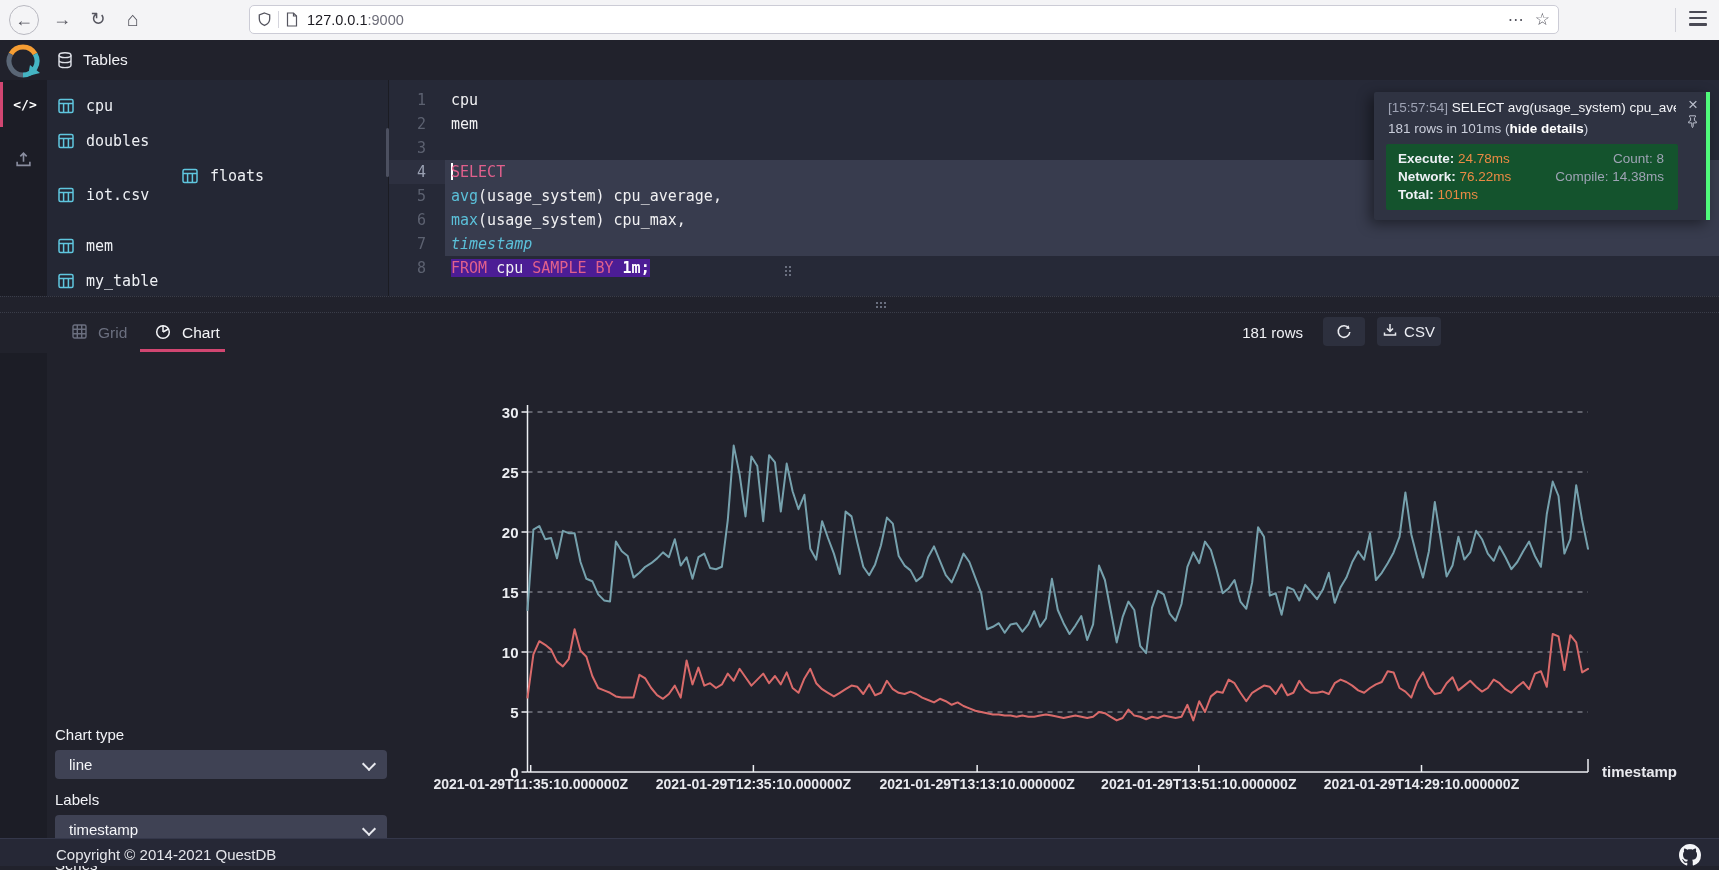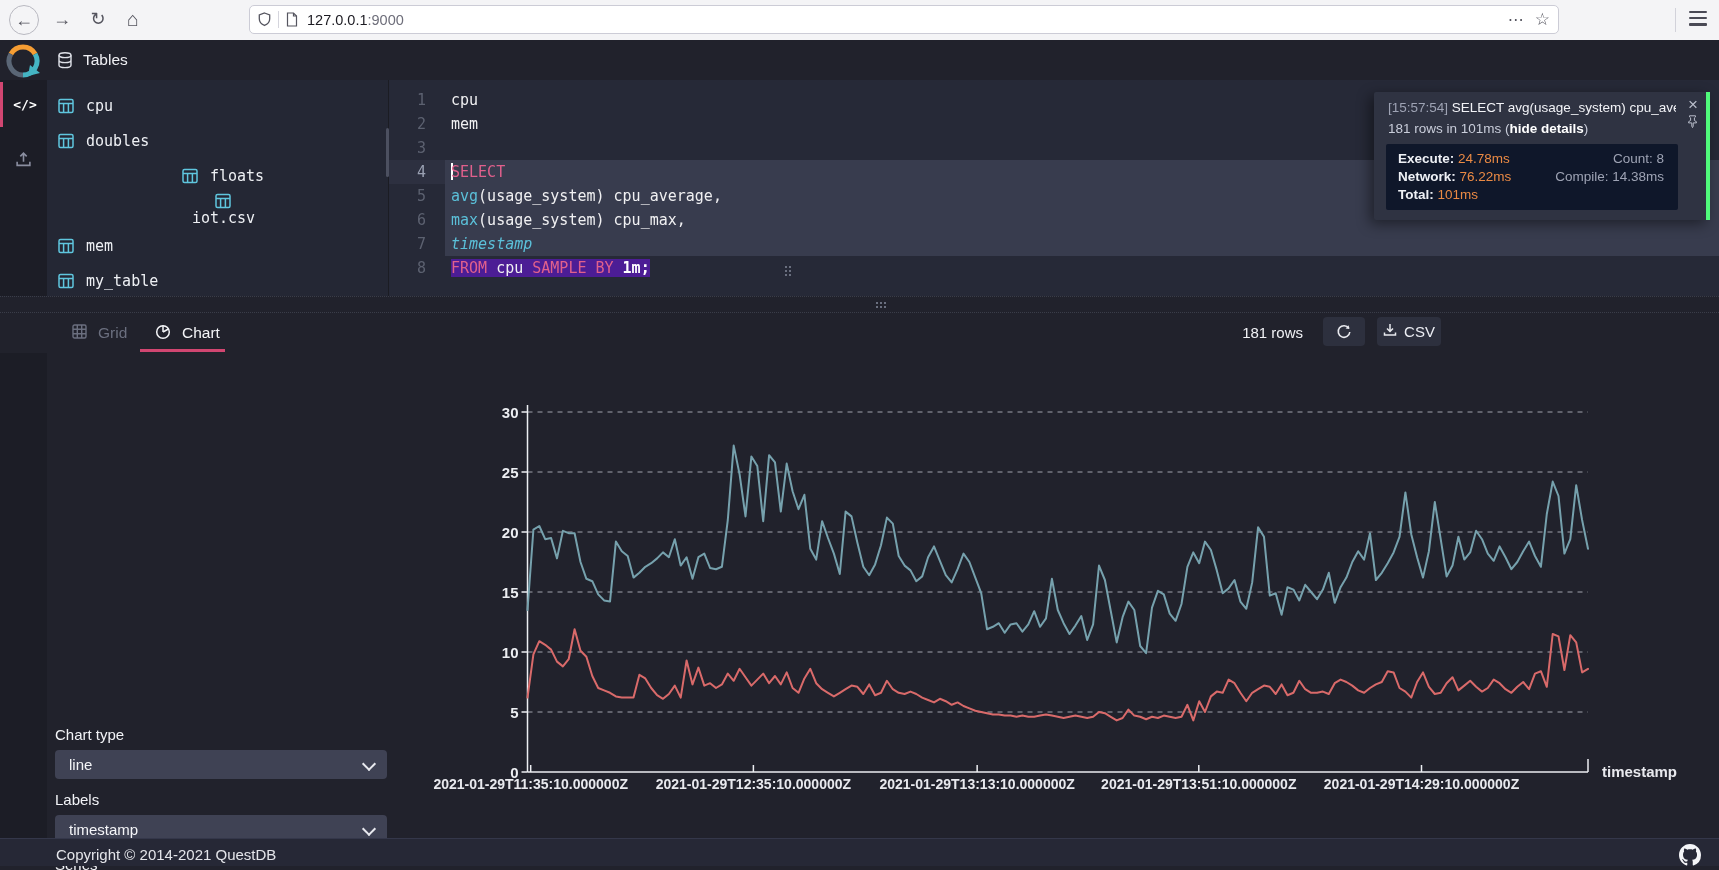--- a/index.html
+++ b/index.html
@@ -70,21 +70,21 @@
   .chev{position:absolute;right:13px;top:9px;width:8px;height:8px;border-right:2px solid #e8e9ef;border-bottom:2px solid #e8e9ef;transform:rotate(45deg)}
   
   .footer{left:0;top:838px;width:1719px;height:28px;background:#262836;border-top:1px solid #34374a;box-sizing:border-box}
   .copyright{position:absolute;left:56px;top:7px;color:#e4e5ea;font-size:15px}
   
   .popup{left:1374px;top:92px;width:336px;height:128px;background:#2f3342;border-radius:2px;box-shadow:-4px 4px 14px rgba(0,0,0,.45)}
   .popgreen{position:absolute;right:0;top:0;width:4px;height:128px;background:#50fa7b}
   .poptitle{position:absolute;left:14px;top:8px;width:288px;white-space:nowrap;overflow:hidden;font-size:13.5px;color:#f2f3f7}
   .poptime{color:#9ea3b4}
   .poprow2{position:absolute;left:14px;top:29px;font-size:13.5px;color:#f2f3f7}
-  .popbox{position:absolute;left:12px;top:52px;width:292px;height:66px;background:#0f172a;border-radius:2px;font-size:13.5px}
+  .popbox{position:absolute;left:12px;top:52px;width:292px;height:66px;background:#14532d;border-radius:2px;font-size:13.5px}
   .statlbl{font-weight:700;color:#eef0f5}
   .statval{color:#eb8a44}
   .statgray{color:#9ea3b4}
   .popclose{position:absolute;right:12px;top:4px;color:#b9bdca;font-size:17px;line-height:17px}
   
   .chartwrap{left:0;top:353px;width:1719px;height:485px}
   svg text{font-family:"Liberation Sans",sans-serif}
 </style>
 </head>
 <body>
@@ -184,21 +184,21 @@
       </div>
       <div class="tablerow" style="top: 78px; justify-content: center;">
         <span style="margin-left:11px;display:inline-flex">
           <svg width="16" height="16" viewBox="0 0 16 16">
             <rect x="1" y="1.5" width="14" height="13" rx="1.5" fill="none" stroke="#5fc6de" stroke-width="1.5"></rect>
             <path d="M1 5.5h14M5.6 5.5v9M10.4 5.5v9" stroke="#5fc6de" stroke-width="1.5"></path>
           </svg>
         </span>
         <span class="nm">floats</span>
       </div>
-      <div class="tablerow" style="top: 113px; flex-direction: column;">
+      <div class="tablerow" style="top: 97px;">
         <span style="margin-left:11px;display:inline-flex">
           <svg width="16" height="16" viewBox="0 0 16 16">
             <rect x="1" y="1.5" width="14" height="13" rx="1.5" fill="none" stroke="#5fc6de" stroke-width="1.5"></rect>
             <path d="M1 5.5h14M5.6 5.5v9M10.4 5.5v9" stroke="#5fc6de" stroke-width="1.5"></path>
           </svg>
         </span>
         <span class="nm">iot.csv</span>
       </div>
       <div class="tablerow" style="top: 148px;">
         <span style="margin-left:11px;display:inline-flex">

